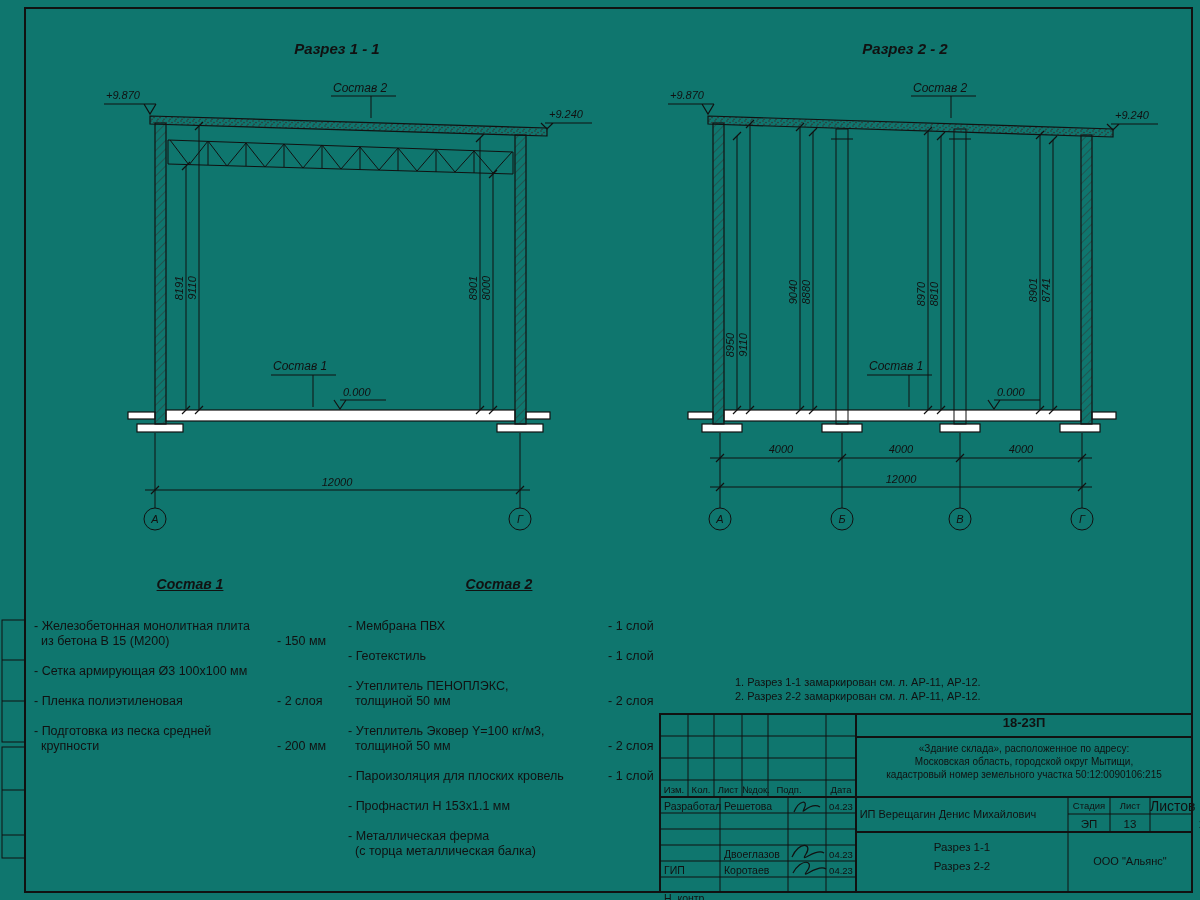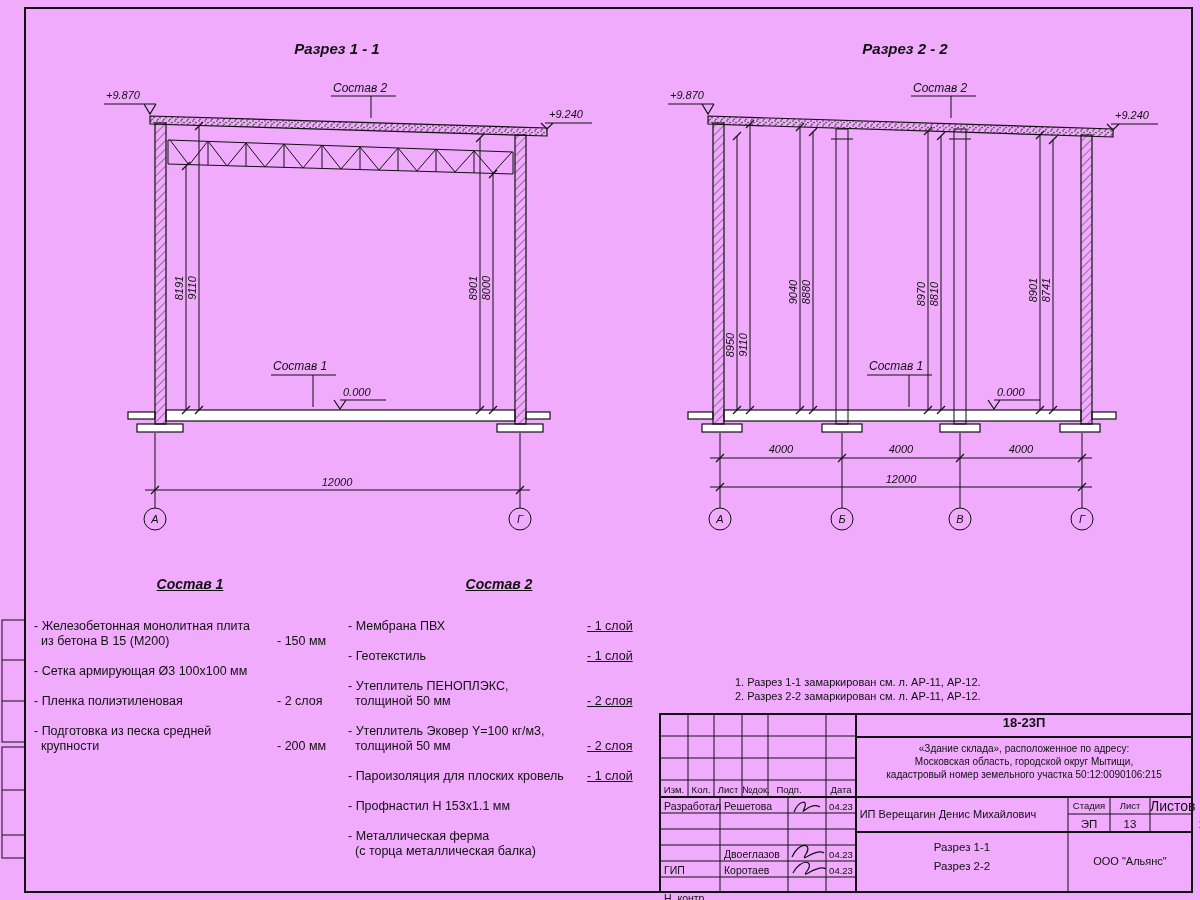--- a/index.html
+++ b/index.html
@@ -1,36 +1,36 @@
 <!DOCTYPE html>
 <html><head>
 <meta charset="utf-8">
 <style>
   html,body { margin:0; padding:0; background:#fff; }
-  .page { position:relative; width:1200px; height:900px; background:#f0abfc; overflow:hidden;
+  .page { position:relative; width:1200px; height:900px; background:#0f766e; overflow:hidden;
           font-family:"Liberation Sans", sans-serif; color:#111; }
   svg.lines { position:absolute; left:0; top:0; }
   svg text { font-family:"Liberation Sans", sans-serif; font-style:italic; fill:#111; }
   .ts11 { font-size:11px; }
   .ts12 { font-size:12px; }
   .ts15 { font-size:15px; font-weight:700; }
   .ln  { stroke:#111; stroke-width:1; fill:none; }
   .ln2 { stroke-width:2; }
   .lnt { stroke:#111; stroke-width:1.2; fill:none; }
   .shape { stroke:#111; stroke-width:1.2; }
   .html-layer { position:absolute; inset:0; }
   
   .sl { position:absolute; font-size:12.5px; line-height:15px; }
   .sl-title { text-align:center; font-size:14px; font-weight:700; font-style:italic;
               text-decoration:underline; margin-bottom:27px; }
   .si { position:relative; margin-bottom:15px; }
   .si .cont { padding-left:7px; }
   .sv { position:absolute; bottom:0; white-space:nowrap; }
   .sl1 .sv { left:243px; }
-  .sl2 .sv { left:239px;text-decoration:underline; }
+  .sl2 .sv { left:260px; }
   
   .notes { position:absolute; left:735px; top:676px; font-size:11px; line-height:13.5px; }
   
   .tb { position:absolute; line-height:12px; }
   .c { text-align:center; }
 </style>
 </head>
 <body>
 
 <div class="page">

